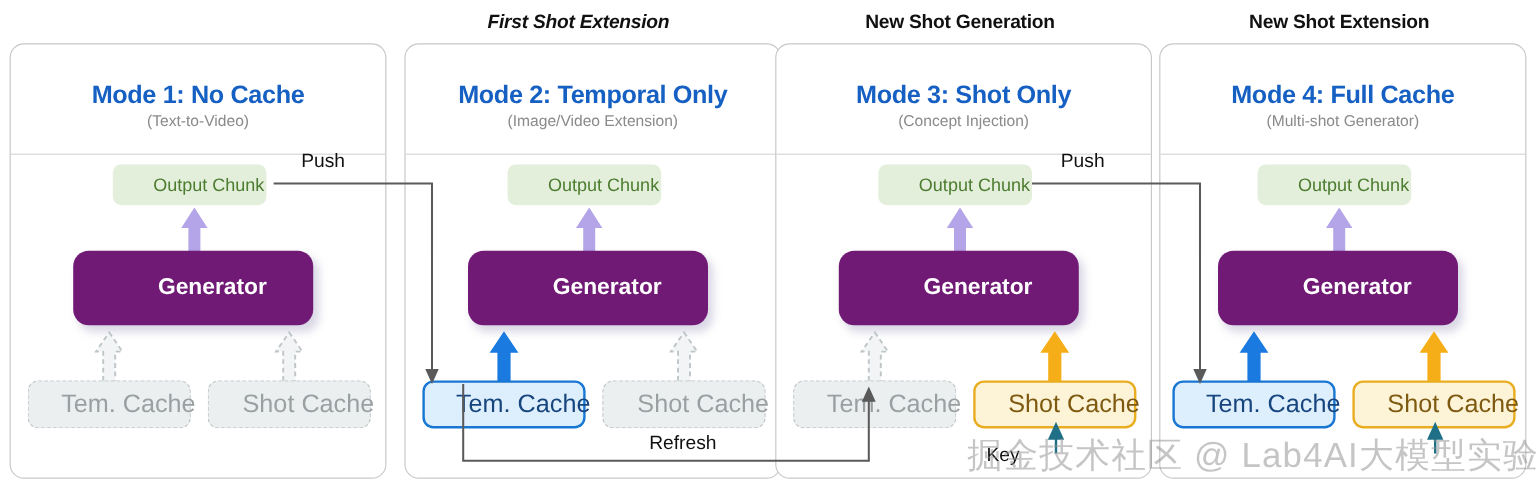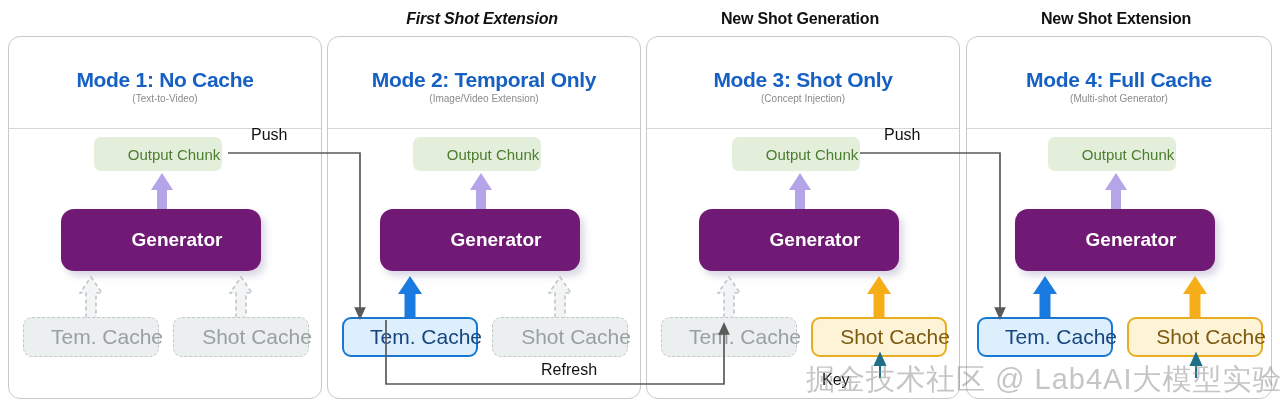--- a/index.html
+++ b/index.html
@@ -45,21 +45,21 @@
   .mode-title{
     margin-top:7px;
     font-size:21px;
     font-weight:bold;
     color:#1560c2;
     white-space:nowrap;
     letter-spacing:-0.3px;
   }
   .mode-sub{
     margin-top:1px;
-    font-size:10px;
+    font-size:13px;
     color:#8a8a8a;
     white-space:nowrap;
   }
 
   
   .box{
     position:absolute;
     box-sizing:border-box;
     display:flex;
     align-items:center;
@@ -162,21 +162,21 @@
     <div class="varrow" style="left:218px;top:238px;">
       <svg width="28" height="46" viewBox="0 0 28 46">
           <path d="M14 2 L25 18 L19 18 L19 44 L9 44 L9 18 L3 18 Z" fill="#f2f4f5" stroke="#bfc6c8" stroke-width="1.6" stroke-dasharray="4,3"></path>
         </svg>
     </div>
 
     <div class="box cache off" style="left:14px; top:280px;">Tem. Cache</div>
     <div class="box cache off" style="left:164px;top:280px;">Shot Cache</div>
   </div>
 
-  <div class="panel" style="left:327px;width:314px;">
+  <div class="panel" style="left:337px;width:314px;">
     <div class="panel-head">
       <div class="mode-title">Mode 2: Temporal Only</div>
       <div class="mode-sub">(Image/Video Extension)</div>
     </div>
 
     <div class="box output-chunk" style="left:85px;top:100px;">Output Chunk</div>
 
     <div class="varrow" style="left:140px;top:136px;">
       <svg width="26" height="50" viewBox="0 0 26 50">
           <path d="M13 0 L24 17 L18 17 L18 50 L8 50 L8 17 L2 17 Z" fill="#b4a5e8"></path>

